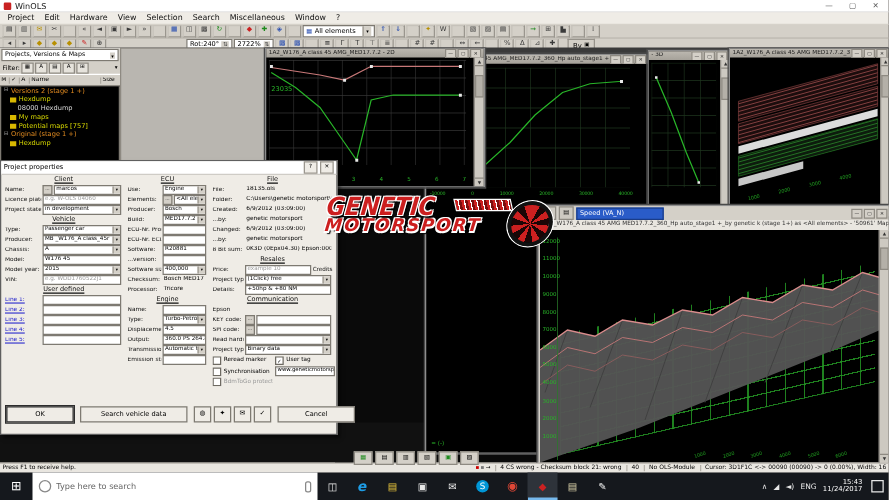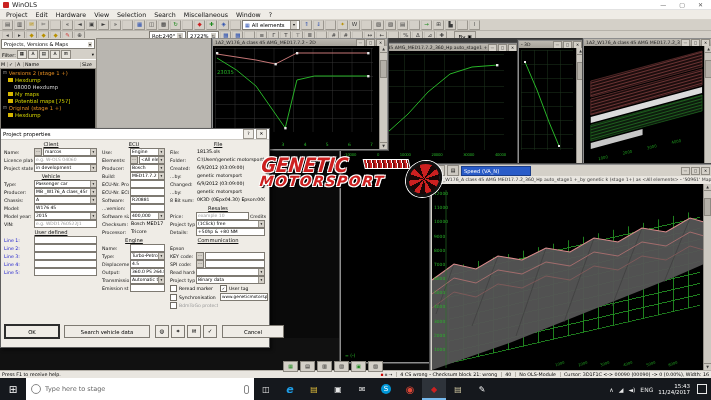--- a/index.html
+++ b/index.html
@@ -968,21 +968,21 @@
       <span class="st-seg">Cursor: 3D1F1C &lt;-&gt; 00090 (00090) -&gt; 0 (0.00%), Width: 16</span>
     </span>
   </div>
 
   <div class="taskbar">
     <span class="tstart">
         <span>⊞</span>
       </span>
     <span class="tsearch">
       <span class="o"></span>
-      <span>Type here to stage</span>
+      <span>Type here to search</span>
       <span class="mic"></span>
     </span>
     <span style="display:flex">
 
     <span class="tsk">
           <span class="tico">◫</span>
         </span>
         <span class="tsk">
           <span class="tico tb-edge">e</span>
         </span>

